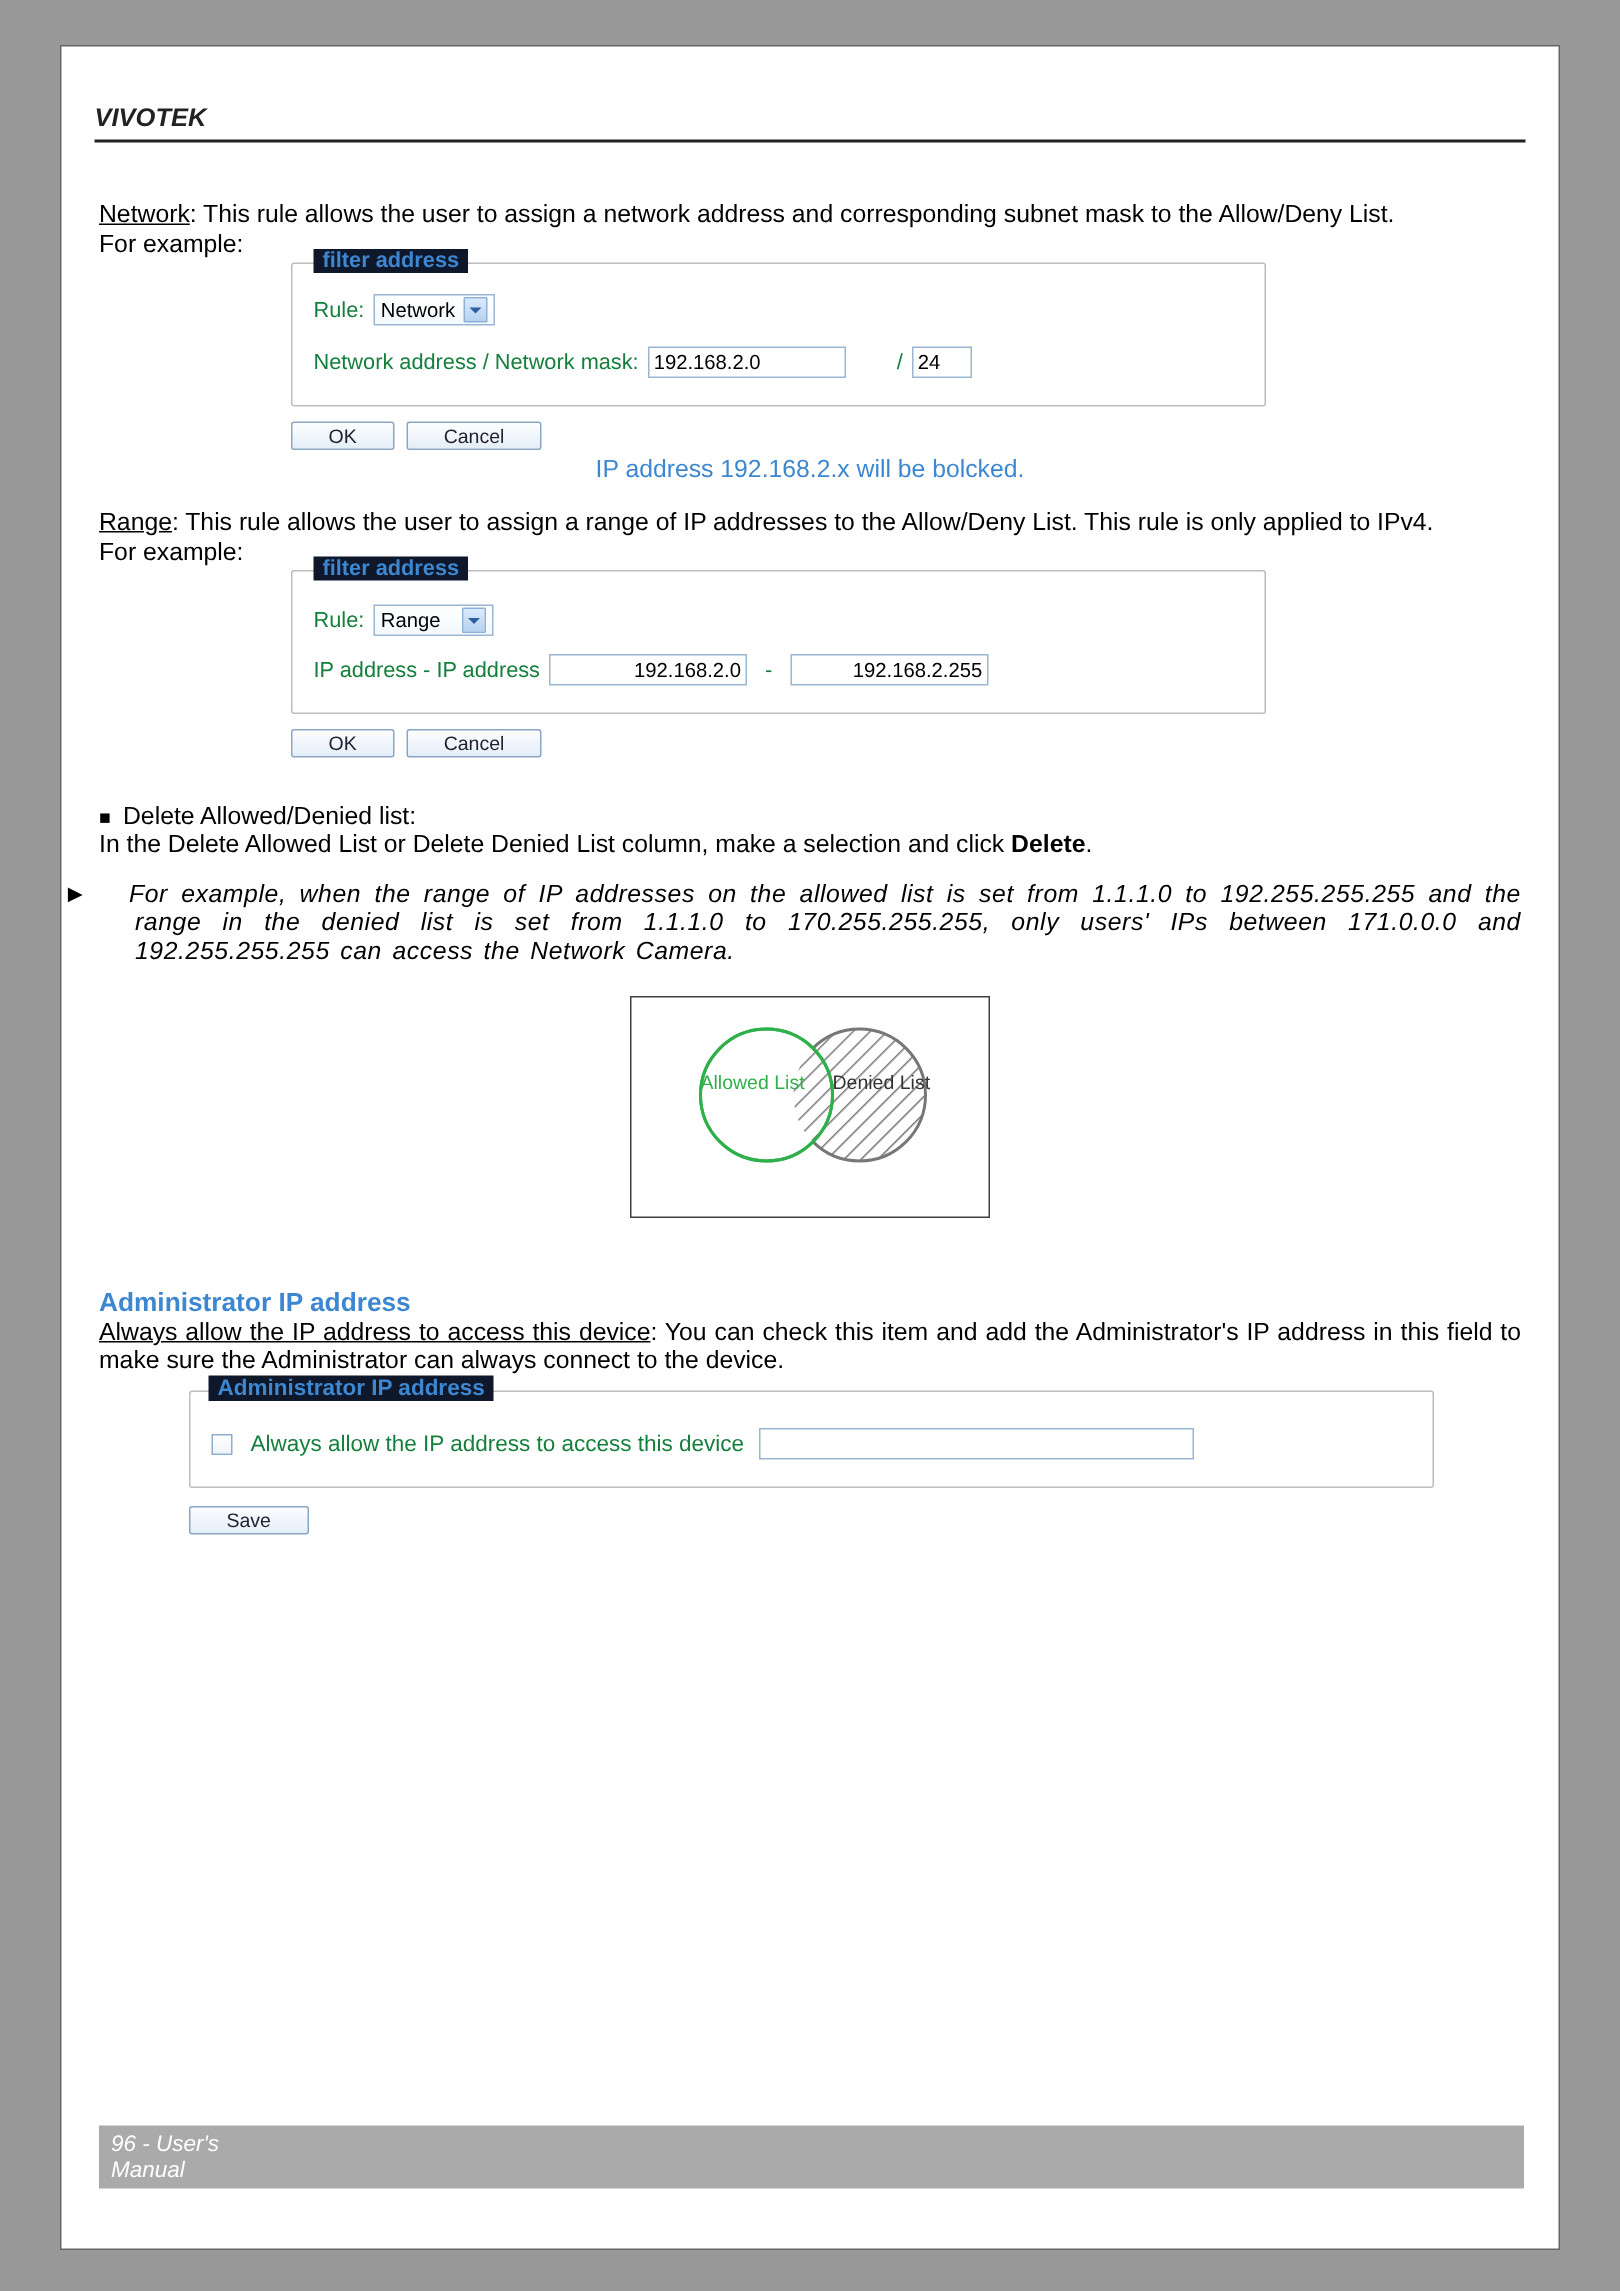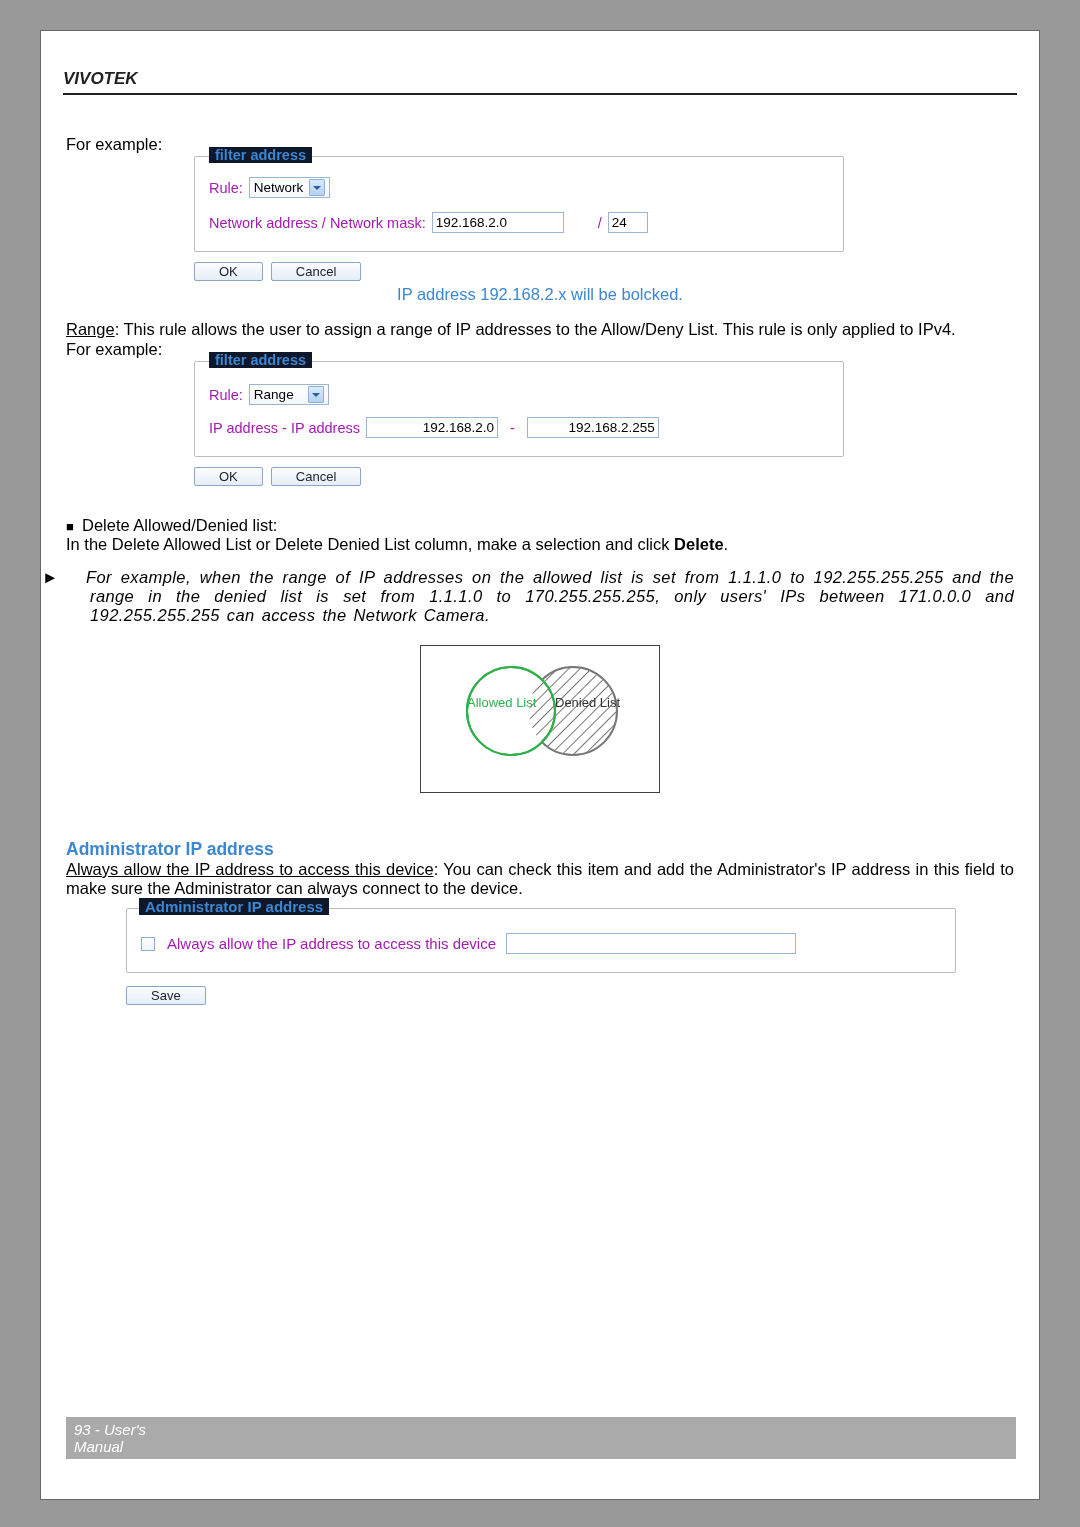--- a/index.html
+++ b/index.html
@@ -61,21 +61,21 @@
     background: #0f172a;
     padding: 0 6px;
     color: #3d87d1;
     font-size: 14.5px;
     font-weight: bold;
   }
   .row { display: flex; align-items: center; gap: 6px; margin-top: 6px; }
   .network-fieldset .row:first-of-type { margin-top: 8px; }
   .label {
     font-size: 14.5px;
-    color: #a21caf;
+    color: #15803d;
   }
   .select {
     display: inline-flex;
     align-items: center;
     border: 1px solid #9ab6d2;
     background: linear-gradient(#fff,#f3f8fd);
     height: 21px;
     font-size: 13.5px;
     padding: 0 4px;
   }
@@ -208,20 +208,23 @@
 <body>
 
 <div class="page">
   <div class="header">
     <div class="brand">VIVOTEK</div>
     <hr class="rule">
   </div>
 
   <div class="content">
 
+    <div class="para-justify">
+      <u>Network</u><span>: This rule allows the user to assign a network address and corresponding subnet mask to the Allow/Deny List.</span>
+    </div>
     <div class="example-line">For example:</div>
 
     <div class="fieldset-wrap">
       <div class="fieldset network-fieldset">
         <div class="legend">filter address</div>
         <div class="row">
           <span class="label">Rule:</span>
           <span class="select">
             <span>Network</span>
             <span class="sel-btn">
@@ -325,14 +328,14 @@
           <span class="admin-ip-box"></span>
         </div>
       </div>
     </div>
     <div class="save-row">
       <span class="button">Save</span>
     </div>
 
   </div>
 
-  <div class="footer">93 - User's Manual</div>
+  <div class="footer">96 - User's Manual</div>
 </div>
 
 </body></html>

